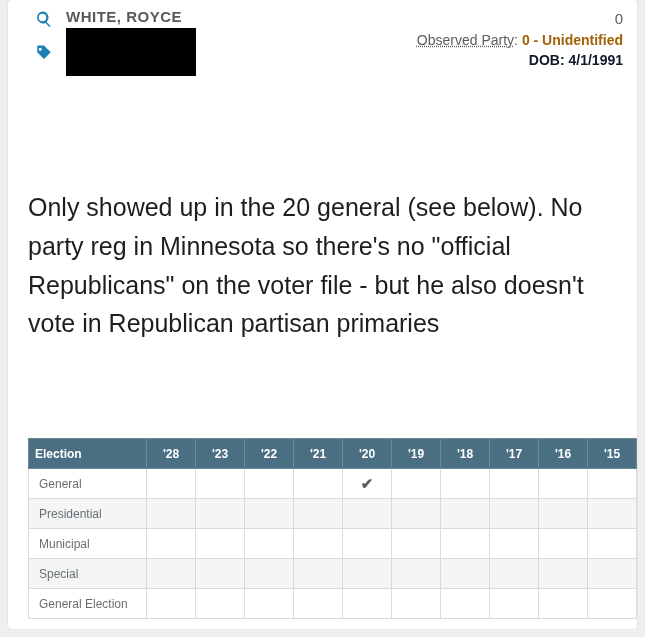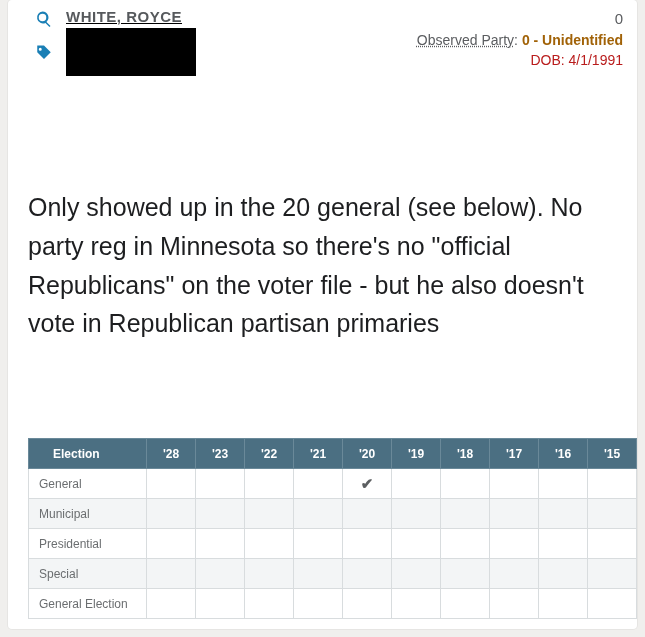--- a/index.html
+++ b/index.html
@@ -30,21 +30,21 @@
   }
   .icon-col {
     width: 44px;
     display: flex;
     flex-direction: column;
     align-items: center;
     gap: 12px;
     padding-top: 2px;
   }
   .icon-col svg { width: 18px; height: 18px; fill: #1a7fb5; }
-  .name-col { flex: 0 0 auto; text-decoration: underline; }
+  .name-col { flex: 0 0 auto; }
   .voter-name {
     font-weight: 700;
     font-size: 15px;
     letter-spacing: 0.5px;
     color: #56595c;
     text-transform: uppercase;
   }
   .redact {
     width: 130px;
     height: 48px;
@@ -54,21 +54,21 @@
   .right-col {
     margin-left: auto;
     text-align: right;
     font-size: 14px;
     line-height: 1.45;
     color: #5a5c5f;
   }
   .right-col .zero { font-size: 15px; color: #5a5c5f; }
   .right-col .obs-label { text-decoration: underline dotted; margin-left: 8px; }
   .right-col .obs-val { font-weight: 700; color: #a16207; }
-  .right-col .dob { color: #b91c1c; }
+  .right-col .dob { color: #0f172a; font-weight: bold; }
 
   
   .commentary {
     padding: 0 20px;
     margin-top: 112px;
     font-size: 25px;
     line-height: 1.55;
     color: #1d1e20;
     font-weight: 400;
   }
@@ -94,21 +94,21 @@
   }
   .vote-hist thead th {
     background: #4b6f82;
     color: #ffffff;
     font-weight: 600;
     font-size: 12px;
     border-color: #6a8999;
   }
   .vote-hist thead th.rowlabel {
     text-align: left;
-    padding-left: 24px;
+    padding-left: 6px;
     width: 118px;
   }
   .vote-hist tbody td.rowlabel {
     text-align: left;
     padding-left: 10px;
     color: #6b6e70;
     font-weight: 500;
     background: #ffffff;
     margin-left: 48px;
   }
@@ -183,34 +183,34 @@
               <td></td>
               <td></td>
               <td><span class="check">✔</span></td>
               <td></td>
               <td></td>
               <td></td>
               <td></td>
               <td></td>
             </tr>
             <tr>
+              <td class="rowlabel">Presidential</td>
+              <td></td>
+              <td></td>
+              <td></td>
+              <td></td>
+              <td></td>
+              <td></td>
+              <td></td>
+              <td></td>
+              <td></td>
+              <td></td>
+            </tr>
+            <tr>
               <td class="rowlabel">Municipal</td>
-              <td></td>
-              <td></td>
-              <td></td>
-              <td></td>
-              <td></td>
-              <td></td>
-              <td></td>
-              <td></td>
-              <td></td>
-              <td></td>
-            </tr>
-            <tr>
-              <td class="rowlabel">Presidential</td>
               <td></td>
               <td></td>
               <td></td>
               <td></td>
               <td></td>
               <td></td>
               <td></td>
               <td></td>
               <td></td>
               <td></td>

